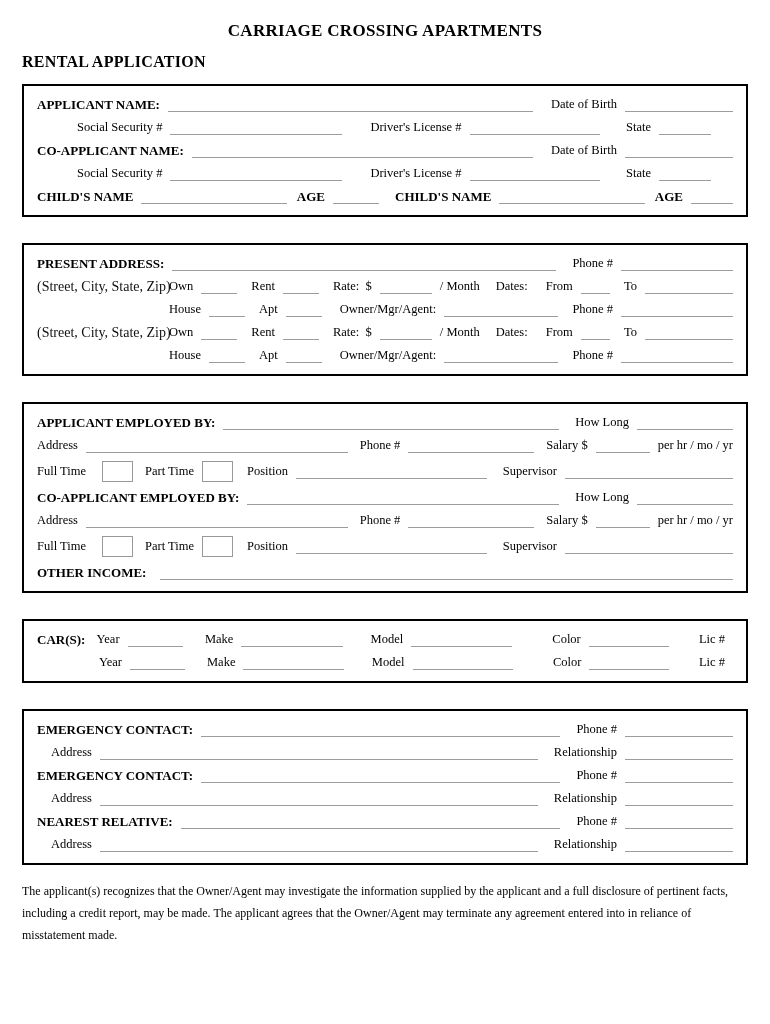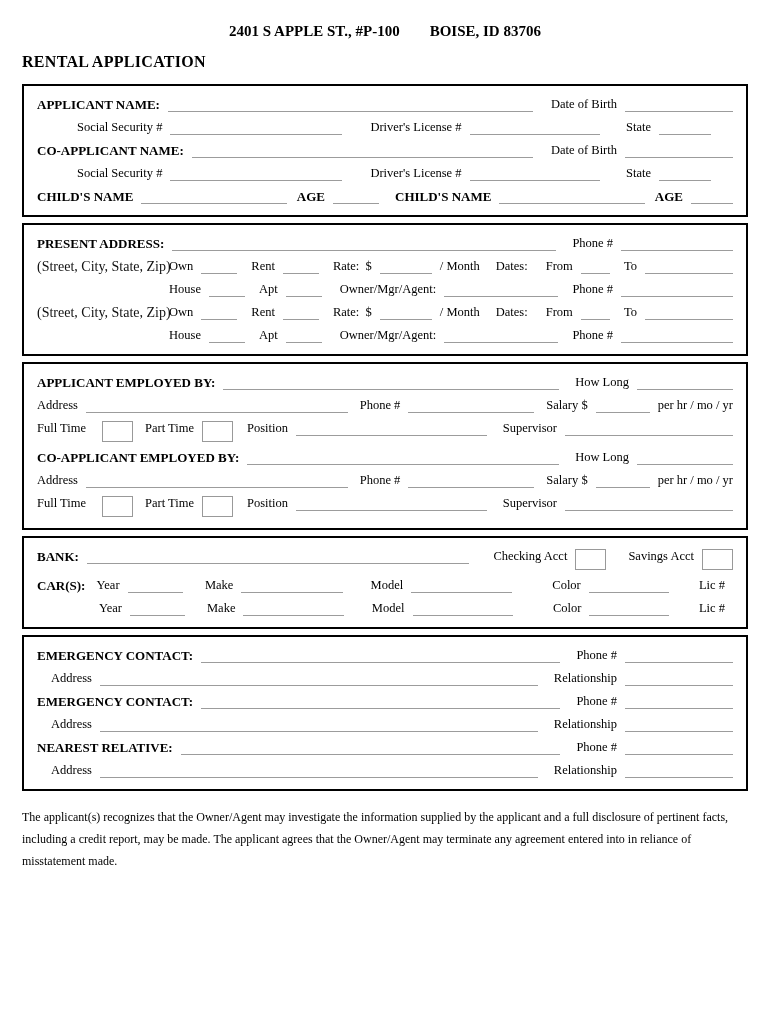--- a/index.html
+++ b/index.html
@@ -13,44 +13,42 @@
   .page { width:770px; height:1024px; padding:20px 22px 0; overflow:hidden; }
 
   
   .header { text-align:center; line-height:22px; }
   .h1 { font-size:17px; font-weight:bold; letter-spacing:.3px; }
   .h2 { font-size:15px; font-weight:bold; }
   .hgap { display:inline-block; width:30px; }
   .form-title { font-size:16px; font-weight:bold; text-align:left; margin-top:11px; letter-spacing:.3px; }
 
   
-  .box { border:2px solid #000; padding:11px 13px 3px; margin-top:6px; }
+  .box { border:2px solid #000; padding:11px 13px 3px; margin-top:26px; }
   .box.first { margin-top:13px; }
 
-  .row { display:flex; align-items:flex-start; margin-bottom:8px; font-size:12.5px; }
+  .row { display:flex; align-items:center; margin-bottom:8px; font-size:12.5px; }
   .lbl { white-space:pre; margin-right:8px; line-height:15px; }
   .b { font-weight:bold; font-size:13px; }
   .small { font-size:14px; color:#111; }
   .fld { height:15px; border-bottom:1.5px solid #9c9c9c; margin-right:14px; }
   .grow { flex:1 1 auto; }
   .cb { width:31px; height:21px; border:1.5px solid #999; background:#fff; margin-right:14px; flex:0 0 auto; }
 
   
   .legal { font-size:12px; line-height:22px; margin-top:15px; text-align:left; }
   .declaration { font-size:13px; font-weight:bold; margin-top:13px; }
 </style>
 </head>
 <body>
 
 <div class="page">
 
   <div class="header">
-    <div class="h2">
-      <span>2401 S APPLE ST., #P-100</span><span class="hgap"></span><span>BOISE, ID 83706</span>
-    </div>
+    <div class="h1">CARRIAGE CROSSING APARTMENTS</div>
   </div>
   <div class="form-title">RENTAL APPLICATION</div>
 
   <section class="box first">
     <div class="row">
       <span class="lbl b">APPLICANT NAME:</span>
       <div class="fld grow" style="margin-right:18px"></div>
       <span class="lbl">Date of Birth</span>
       <div class="fld" style="width:108px;margin-right:0"></div>
     </div>
@@ -191,31 +189,27 @@
     <div class="row">
       <span class="lbl" style="margin-right:16px">Full Time</span>
       <div class="cb" style="margin-right:12px"></div>
       <span class="lbl">Part Time</span>
       <div class="cb"></div>
       <span class="lbl">Position</span>
       <div class="fld grow" style="margin-right:16px"></div>
       <span class="lbl">Supervisor</span>
       <div class="fld" style="width:168px;margin-right:0"></div>
     </div>
-  </section>
-
-  <section class="box">
-    <div class="row">
-      <span class="lbl b">BANK:</span>
-      <div class="fld grow" style="margin-right:24px"></div>
-      <span class="lbl">Checking Acct</span>
-      <div class="cb" style="margin-right:22px"></div>
-      <span class="lbl">Savings Acct</span>
-      <div class="cb" style="margin-right:0"></div>
-    </div>
+    <div class="row">
+      <span class="lbl b" style="margin-right:14px">OTHER INCOME:</span>
+      <div class="fld grow" style="margin-right:0"></div>
+    </div>
+  </section>
+
+  <section class="box">
     <div class="row">
       <span class="lbl b" style="width:54px;margin-right:8px">CAR(S):</span>
       <span class="lbl">Year</span>
       <div class="fld" style="width:58px;margin-right:22px"></div>
       <span class="lbl">Make</span>
       <div class="fld" style="width:106px;margin-right:28px"></div>
       <span class="lbl">Model</span>
       <div class="fld" style="width:106px;margin-right:40px"></div>
       <span class="lbl">Color</span>
       <div class="fld" style="width:84px;margin-right:30px"></div>

